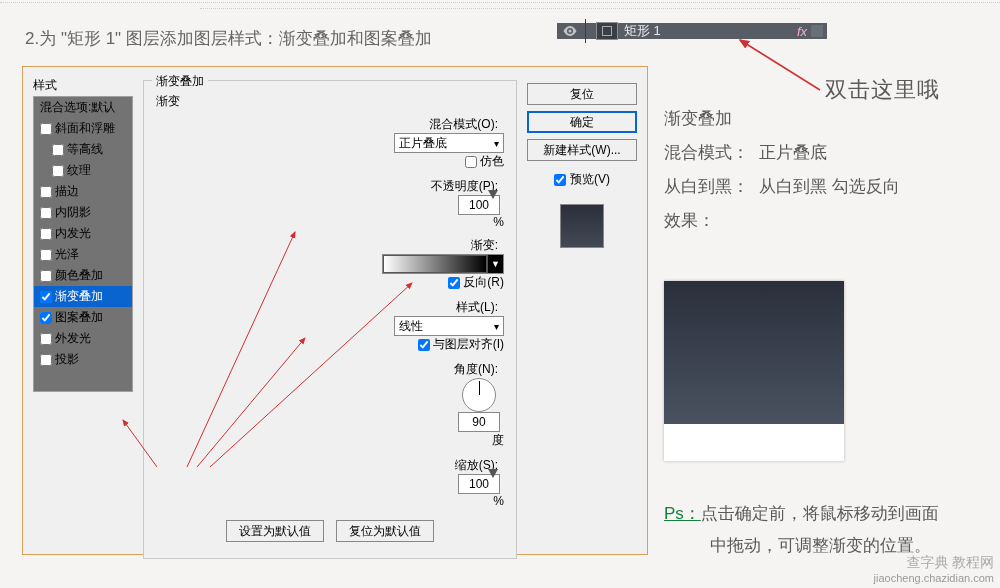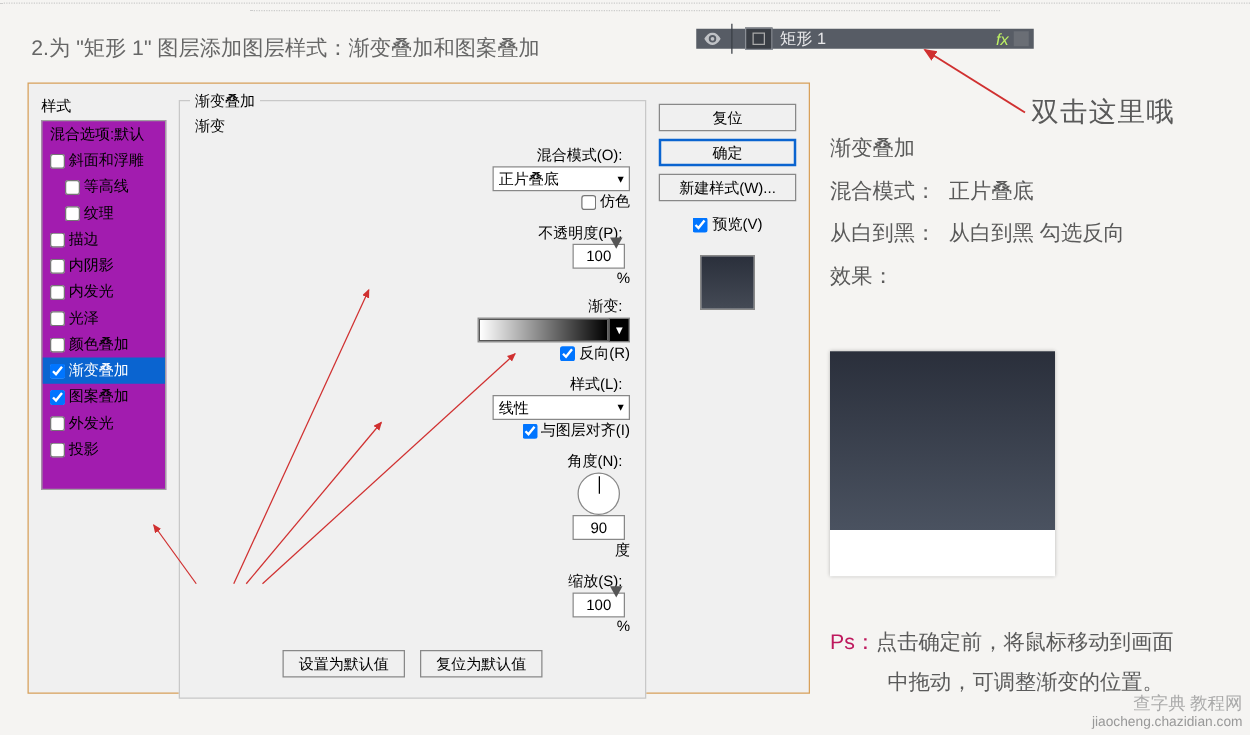--- a/index.html
+++ b/index.html
@@ -10,48 +10,48 @@
 
 .instruction { position: absolute; top: 27px; left: 25px; font-size: 17px; color: #666; }
 
 .layer-panel { position: absolute; top: 23px; left: 557px; width: 270px; height: 16px; background: #575c65; display: flex; align-items: center; padding: 0 4px; }
 .layer-eye { width: 18px; height: 18px; display: flex; align-items: center; justify-content: center; margin-right: 6px; }
 .layer-eye svg { fill: #c0c2c6; }
 .layer-sep { width: 1px; height: 24px; background: #3a3e45; margin-right: 10px; }
 .layer-thumb { width: 22px; height: 18px; background: #3a3e45; border: 1px solid #8a8e95; margin-right: 6px; display: flex; align-items: center; justify-content: center; }
 .layer-thumb-inner { width: 10px; height: 10px; border: 1px solid #aaa; }
 .layer-name { color: #e8e8ea; font-size: 13px; flex: 1; }
-.layer-fx { color: #bef264; font-size: 13px; font-style: italic; margin-right: 4px; }
+.layer-fx { color: #f9a8d4; font-size: 13px; font-style: italic; margin-right: 4px; }
 .layer-drop { width: 12px; height: 12px; background: #6a6e75; }
 
 .note-dbl { position: absolute; top: 75px; left: 825px; font-size: 22px; color: #5a5a5a; letter-spacing: 1px; }
 
 .notes { position: absolute; top: 102px; left: 664px; font-size: 17px; color: #5a5a5a; line-height: 2; }
 .notes .row { display: flex; }
 .notes .k { width: 95px; }
 
 .preview-box { position: absolute; top: 281px; left: 664px; width: 180px; height: 180px; box-shadow: 0 0 3px rgba(0,0,0,0.25); }
 .preview-grad { width: 180px; height: 143px; background: linear-gradient(to bottom, #2a2f3b, #4a5260); }
 .preview-white { width: 180px; height: 37px; background: #fff; }
 
 .ps-note { position: absolute; top: 498px; left: 664px; font-size: 17px; color: #5a5a5a; line-height: 1.9; }
-.ps-note .ps { color: #be185d; }
+.ps-note .ps { color: #15803d; text-decoration: underline; }
 
 .watermark { position: absolute; right: 6px; bottom: 4px; font-size: 11px; color: #999; text-align: right; }
 .watermark .wm1 { font-size: 14px; color: #aaa; font-family: "SimSun"; }
 
 .dialog { position: absolute; top: 66px; left: 22px; width: 626px; height: 489px; background: #f0f0f0; border: 1px solid #d8a05a; }
 .dialog-title { display: flex; align-items: center; justify-content: space-between; height: 26px; padding: 0 6px; background: #fff; border-bottom: 1px solid #d8d8d8; font-size: 13px; }
 .dialog-title .close { width: 16px; height: 16px; display: flex; align-items: center; justify-content: center; cursor: default; }
 
 .dialog-body { display: flex; padding: 10px 10px; gap: 10px; height: calc(100% - 26px); }
 
 .styles-col { width: 100px; }
 .styles-label { font-size: 12px; margin-bottom: 2px; }
-.styles-box { border: 1px solid #a0a0a0; background: #a21caf; height: 296px; overflow: hidden; }
+.styles-box { border: 1px solid #a0a0a0; background: #737373; height: 296px; overflow: hidden; }
 .styles-box .item { font-size: 12px; padding: 2px 4px 2px 6px; color: #000; white-space: nowrap; }
 .styles-box .item.sub { padding-left: 18px; }
 .styles-box .item.selected { background: #0a64d0; color: #fff; }
 .styles-box .item input[type="checkbox"] { vertical-align: middle; margin-right: 3px; width: 12px; height: 12px; }
 
 .opts-col { flex: 1; position: relative; }
 .fieldset { position: absolute; top: 3px; left: 0; right: 0; border: 1px solid #c8c8c8; padding: 12px 12px 16px 12px; background: #f0f0f0; }
 .fieldset-title { position: absolute; top: -8px; left: 8px; background: #f0f0f0; font-size: 12px; padding: 0 4px; }
 .fieldset-sub { font-size: 12px; margin-bottom: 6px; }
 .frow { display: flex; align-items: flex-end; margin-bottom: 8px; font-size: 12px; flex-direction: column; }

